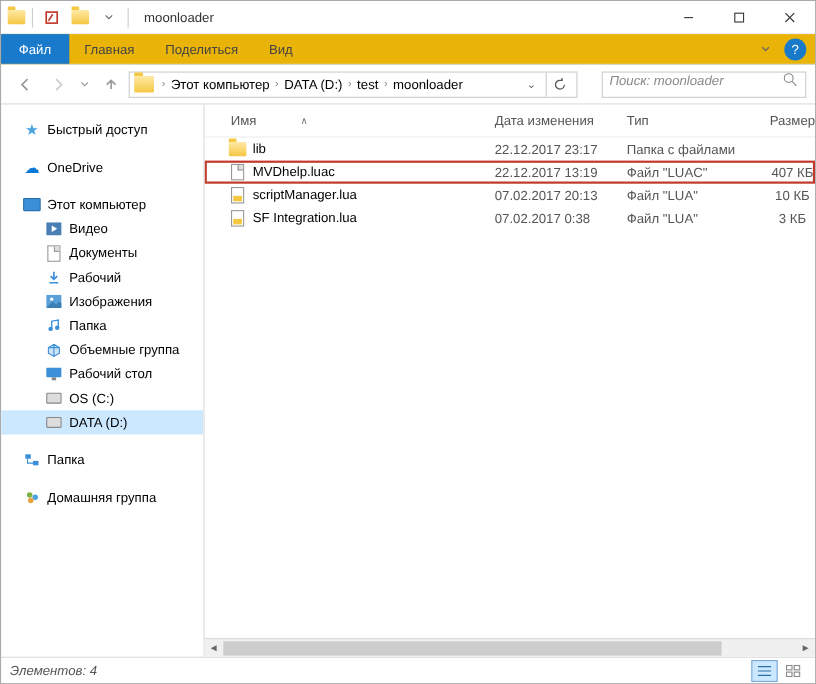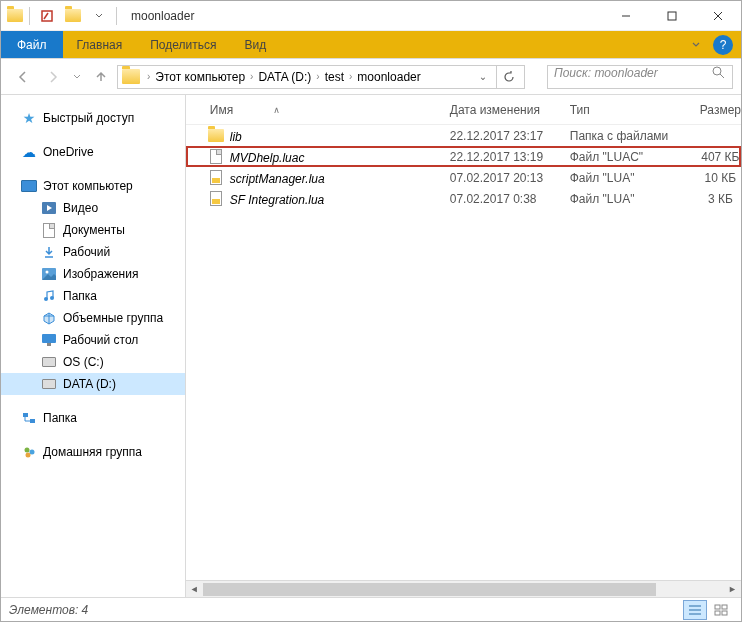--- a/index.html
+++ b/index.html
@@ -59,21 +59,21 @@
     .columns { display: flex; height: 30px; align-items: center; border-bottom: 1px solid #eee; color: #555; font-size: 12px; }
     .col-name { width: 264px; padding-left: 24px; display: flex; align-items: center; gap: 40px; }
     .col-date { width: 120px; }
     .col-type { width: 130px; }
     .col-size { flex: 1; padding-right: 0px; }
     .sort-ind { font-size: 9px; color: #777; }
     
     .file-list { flex: 1; overflow-y: auto; }
     .file-row { display: flex; height: 21px; align-items: center; font-size: 12px; cursor: pointer; }
     .file-row.highlighted { outline: 2px solid #c0392b; outline-offset: -2px; }
-    .cell-name { width: 264px; padding-left: 22px; display: flex; align-items: flex-end; gap: 6px; font-style: italic; }
+    .cell-name { width: 264px; padding-left: 22px; display: flex; align-items: flex-start; gap: 6px; }
     .cell-date { width: 120px; color: #555; }
     .cell-type { width: 130px; color: #555; }
     .cell-size { flex: 1; text-align: center; padding-right: 0px; color: #555; }
     .file-icon { width: 16px; height: 16px; display: flex; align-items: center; justify-content: center; flex-shrink: 0; }
     .icon-folder { width: 16px; height: 13px; background: linear-gradient(#ffe9a6, #f5c842); border-radius: 1px; position: relative; }
     .icon-folder::before { content: ''; position: absolute; top: -3px; left: 0; width: 7px; height: 3px; background: #f5c842; border-radius: 1px 1px 0 0; }
     .icon-doc { width: 12px; height: 15px; background: #fff; border: 1px solid #999; position: relative; }
     .icon-doc::before { content: ''; position: absolute; top: 0; right: 0; width: 4px; height: 4px; background: #ddd; border-left: 1px solid #999; border-bottom: 1px solid #999; }
     .icon-lua { width: 12px; height: 15px; background: #fff; border: 1px solid #999; position: relative; }
     .icon-lua::after { content: ''; position: absolute; bottom: 1px; left: 1px; right: 1px; height: 5px; background: #f5c842; }

